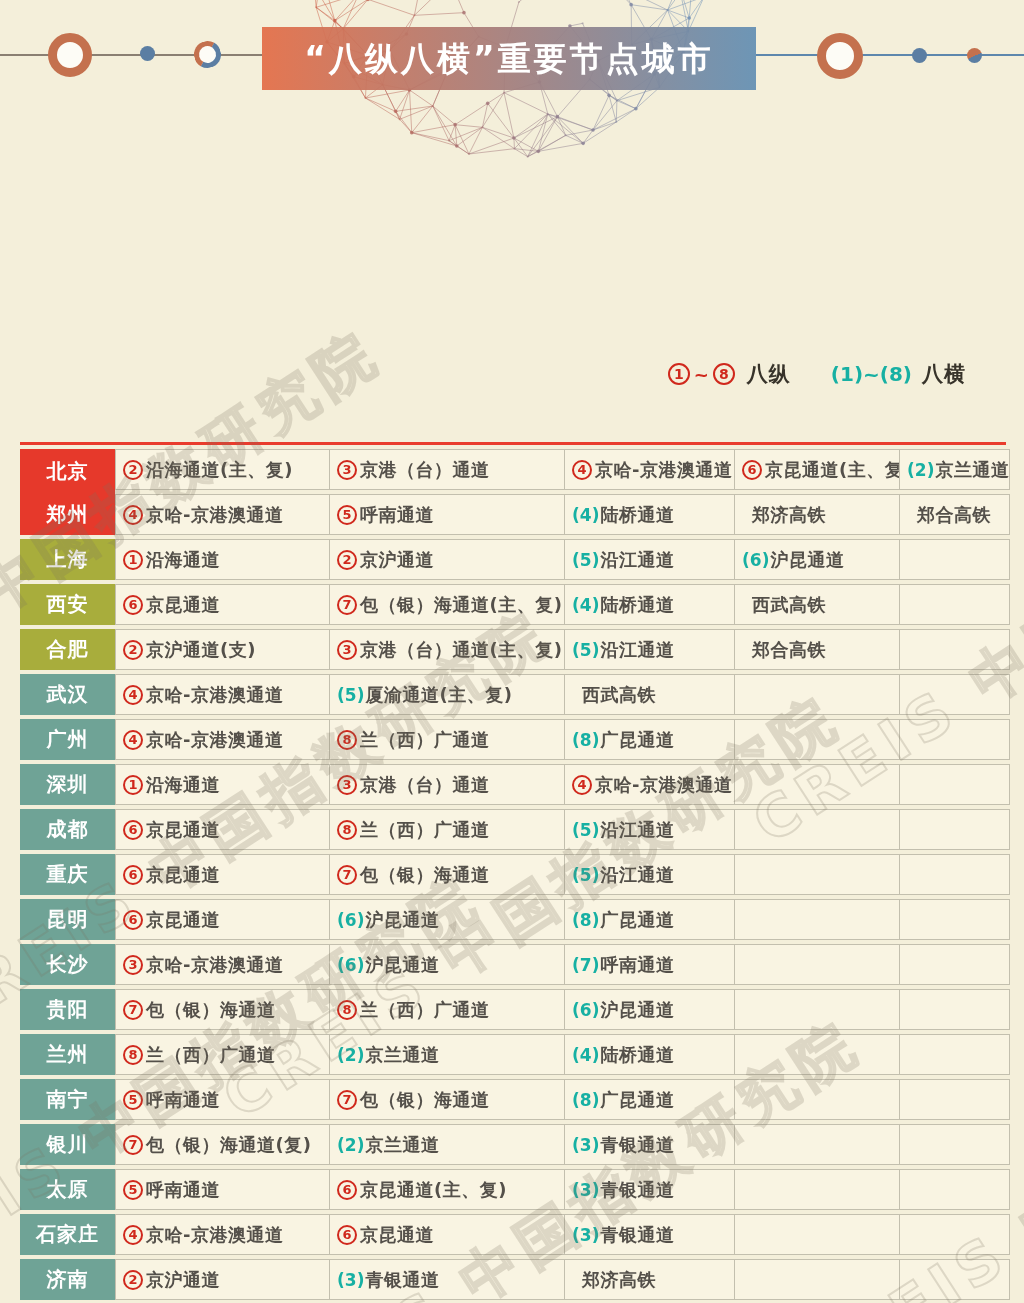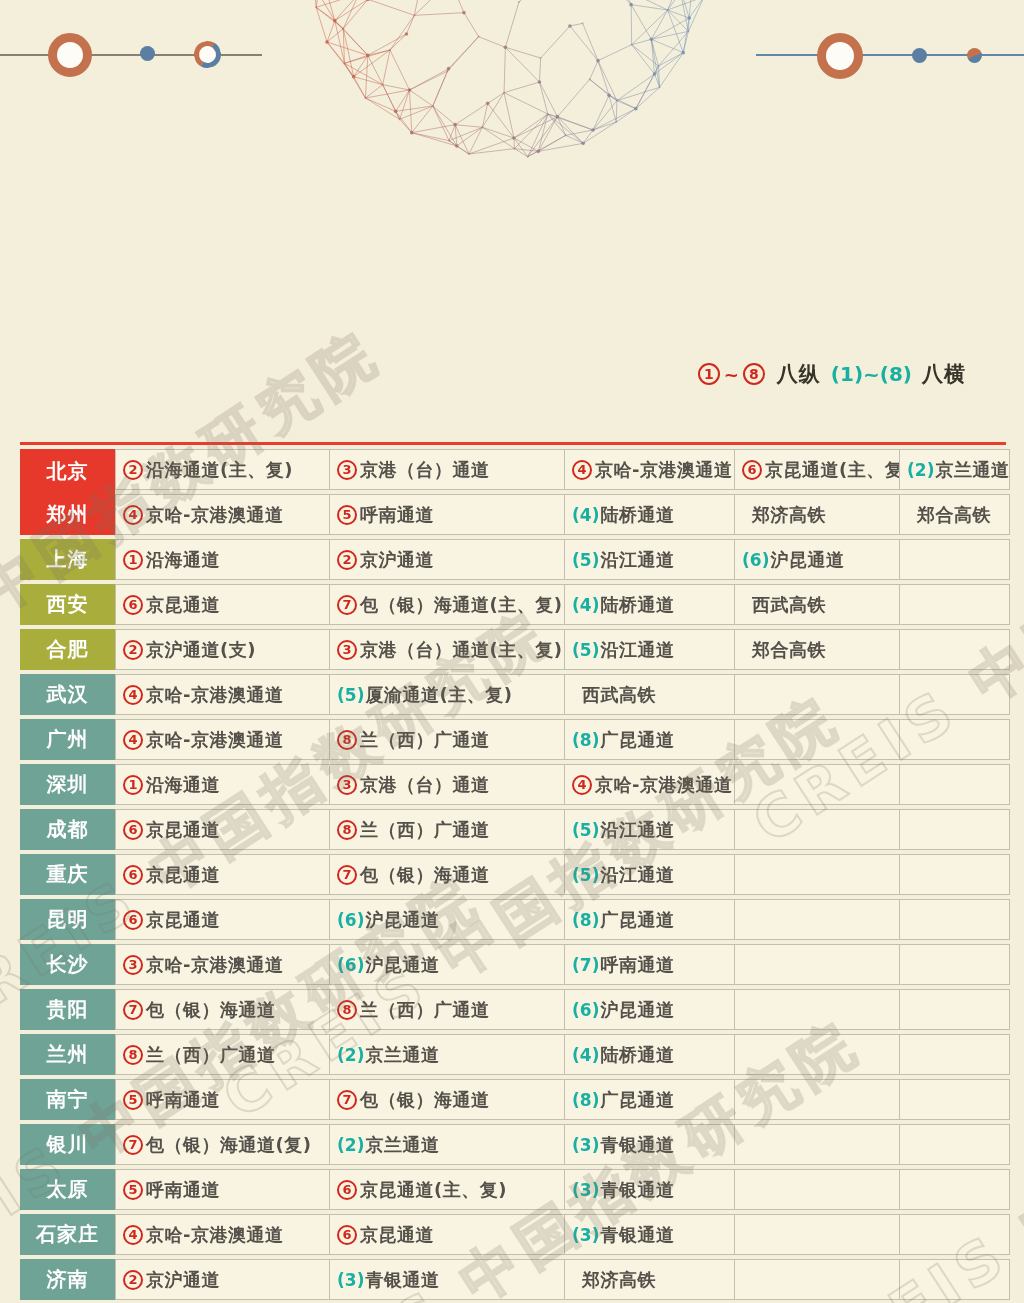--- a/index.html
+++ b/index.html
@@ -30,21 +30,21 @@
   #intro p{margin:0;text-indent:2em;text-align:justify;font-size:27px;line-height:53px;
     color:#3b382e;font-weight:600;letter-spacing:1px;}
 
   
   #legend{position:absolute;top:360px;right:58px;display:flex;align-items:center;z-index:6;}
   #legend .lv{display:flex;align-items:center;gap:4px;margin-right:12px;}
   #legend .tilde{color:#d0281c;font-weight:700;font-size:18px;}
   .lbadge{display:inline-flex;align-items:center;justify-content:center;box-sizing:border-box;
     width:22px;height:22px;border:2px solid #d0281c;border-radius:50%;color:#d0281c;
     font-size:14px;font-weight:700;line-height:1;}
-  #legend .lbl{font-size:21px;font-weight:700;color:#37332a;margin-right:10px;letter-spacing:1px;}
+  #legend .lbl{font-size:21px;font-weight:700;color:#37332a;margin-right:40px;letter-spacing:1px;}
   #legend .lbl.last{margin-right:0;}
   #legend .hrange{color:#17b0a3;font-weight:700;font-size:20px;margin-right:10px;}
 
   
   #thead{position:absolute;left:20px;top:406px;width:990px;height:34px;z-index:6;}
   #thead .city-h{position:absolute;left:10px;top:0;font-size:19px;font-weight:700;color:#37332a;}
   #thead .routes-h{position:absolute;left:545px;top:0;transform:translateX(-50%);font-size:19px;font-weight:700;color:#37332a;}
   #redline{position:absolute;left:20px;top:442px;width:986px;height:3px;background:#e93c2d;z-index:6;}
 
   
@@ -363,20 +363,23 @@
 
   <div class="hline hline-left"></div>
   <div class="hline hline-right"></div>
   <div class="ring-big left"></div>
   <div class="dot d1"></div>
   <div class="ring-small"></div>
   <div class="ring-big right"></div>
   <div class="dot d2"></div>
   <div class="dot d3"></div>
 
+  <div id="banner">
+    <span class="title">“八纵八横”重要节点城市</span>
+  </div>
 
 
   <div id="legend">
     <span class="lv">
       <span class="lbadge">1</span>
       <span class="tilde">~</span>
       <span class="lbadge">8</span>
     </span>
     <span class="lbl">八纵</span>
     <span class="hrange">(1)~(8)</span>

